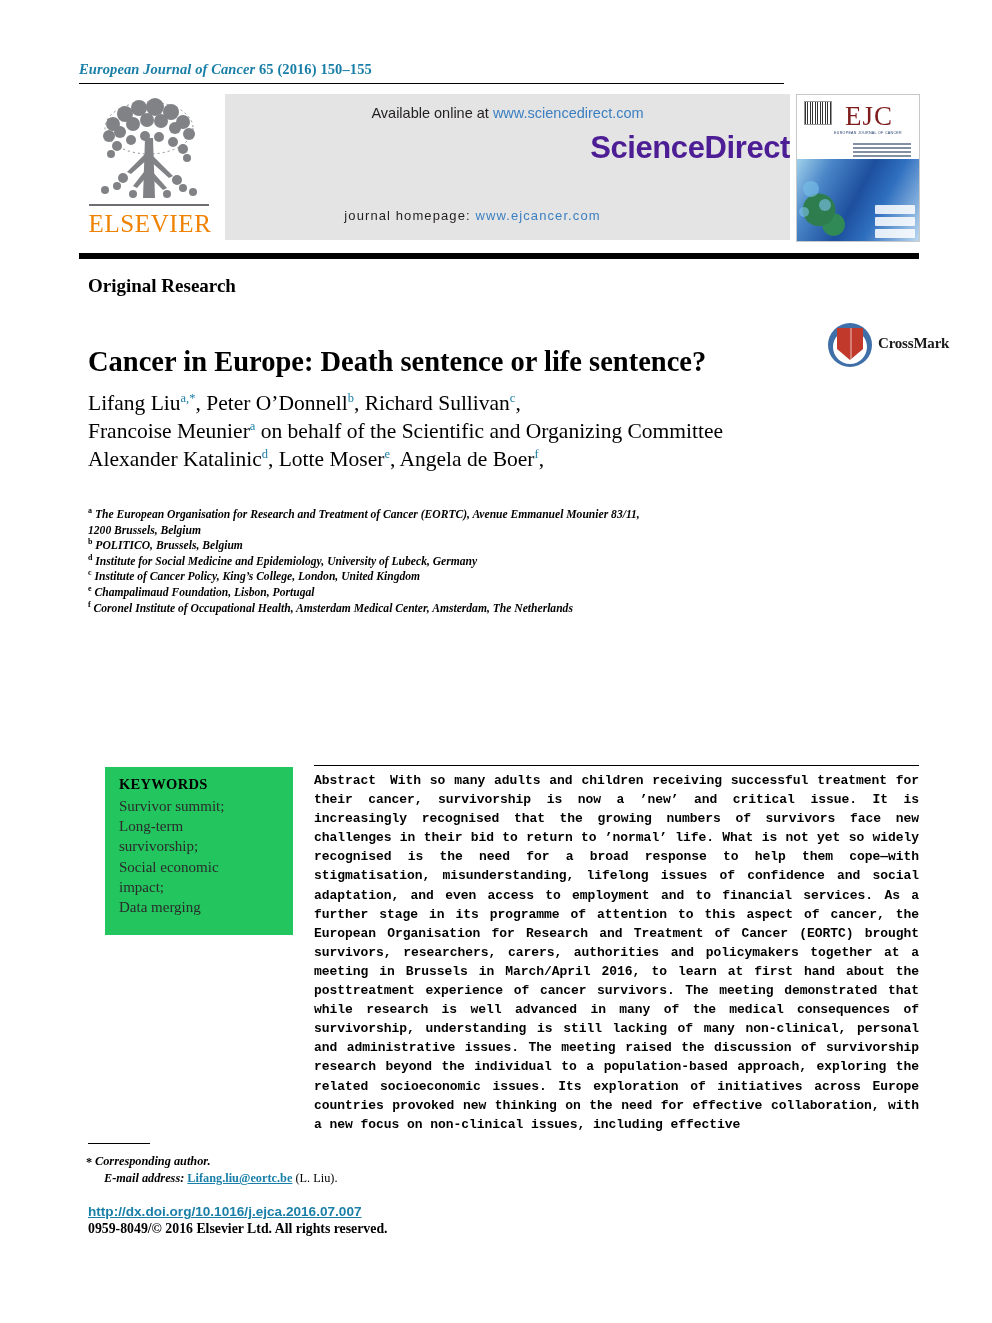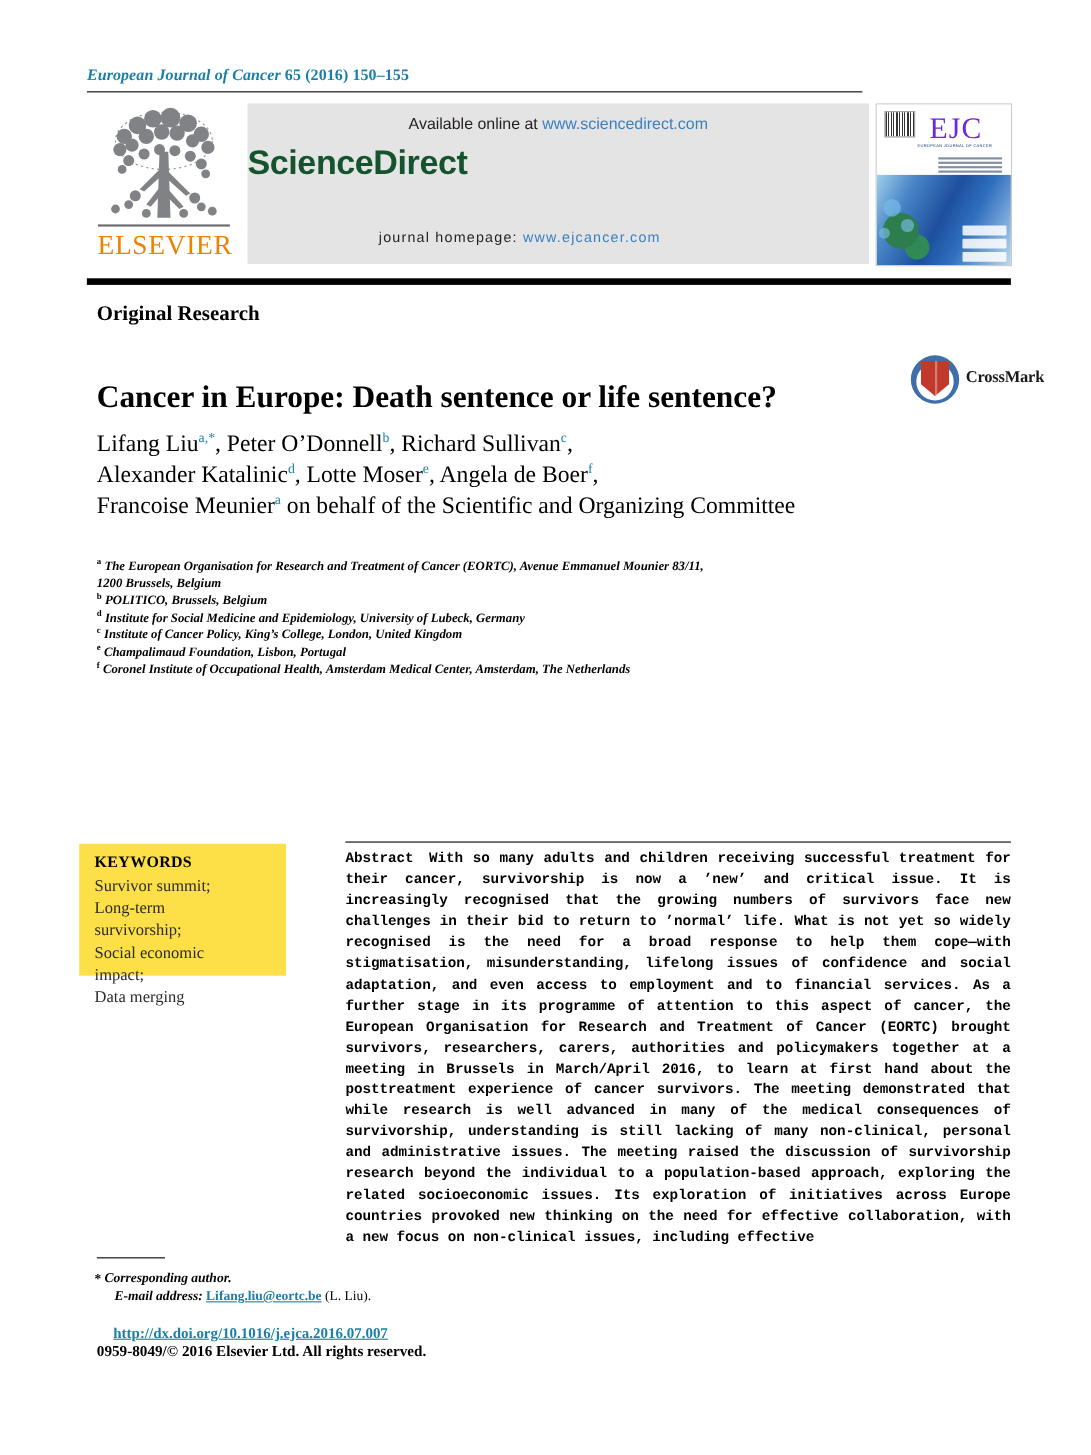--- a/index.html
+++ b/index.html
@@ -112,25 +112,25 @@
   }
   .sd-avail a {
     color: #3a7fc1;
     text-decoration: none;
   }
   .sd-logo {
     position: absolute;
     top: 36px;
     left: 0;
     width: 565px;
-    text-align: left;
+    text-align: right;
     font-family: "Liberation Sans", sans-serif;
     font-size: 31px;
     font-weight: bold;
-    color: #14532d;
+    color: #4c1d95;
     letter-spacing: -0.4px;
   }
   .sd-home {
     position: absolute;
     top: 114px;
     left: 0;
     width: 495px;
     text-align: center;
     font-family: "Liberation Sans", sans-serif;
     font-size: 13px;
@@ -168,21 +168,21 @@
     border: 1px solid #999;
   }
   .ejc-title {
     position: absolute;
     left: 0; top: 6px;
     width: 122px;
     text-align: center;
     font-family: "Liberation Serif", serif;
     font-size: 27px;
     letter-spacing: 1px;
-    color: #6d28d9;
+    color: #7f1d1d;
     padding-left: 22px;
     box-sizing: border-box;
   }
   .ejc-sub {
     position: absolute;
     left: 0; top: 36px;
     width: 122px;
     text-align: center;
     font-family: "Liberation Sans", sans-serif;
     font-size: 3.6px;
@@ -355,25 +355,25 @@
     top: 619px;
     font-family: "Liberation Serif", serif;
     font-size: 14px;
     line-height: 19.5px;
     font-weight: bold;
   }
 
   
   .kw-box {
     position: absolute;
-    left: 72px;
+    left: 105px;
     top: 754px;
     width: 188px;
-    height: 120px;
-    background: #fde047;
+    height: 168px;
+    background: #22c55e;
   }
   .kw-title {
     position: absolute;
     left: 14px;
     top: 9px;
     font-family: "Liberation Serif", serif;
     font-weight: bold;
     font-size: 14.5px;
     letter-spacing: 0.3px;
   }
@@ -450,23 +450,23 @@
     font-style: normal;
     font-weight: bold;
   }
   .corr-author .email-owner {
     font-style: normal;
     font-weight: normal;
   }
 
   .doi {
     position: absolute;
-    left: 103px;
+    left: 88px;
     top: 1191px;
-    font-family: Liberation Serif, serif;
+    font-family: Liberation Sans, sans-serif;
     font-size: 13.6px;
     font-weight: bold;
     color: #1a7fa8;
   }
   .copyright {
     position: absolute;
     left: 88px;
     top: 1208px;
     font-family: "Liberation Serif", serif;
     font-size: 13.8px;
@@ -581,26 +581,26 @@
     <div class="cm-text">CrossMark</div>
   </div>
 
   <div class="authors">
     <div>
       <span>Lifang Liu</span><sup class="star">a,*</sup>,
       <span>Peter O’Donnell</span><sup>b</sup>,
       <span>Richard Sullivan</span><sup>c</sup><span>,</span>
     </div>
     <div>
+      <span>Francoise Meunier</span><sup>a</sup><span> on behalf of the Scientific and Organizing Committee</span>
+    </div>
+    <div>
       <span>Alexander Katalinic</span><sup>d</sup>,
       <span>Lotte Moser</span><sup>e</sup>,
       <span>Angela de Boer</span><sup>f</sup><span>,</span>
-    </div>
-    <div>
-      <span>Francoise Meunier</span><sup>a</sup><span> on behalf of the Scientific and Organizing Committee</span>
     </div>
   </div>
 
   <div class="affiliations">
     <span class="aff"><sup>a</sup> <span>The European Organisation for Research and Treatment of Cancer (EORTC), Avenue Emmanuel Mounier 83/11,</span></span>
     <span class="aff"><span>1200 Brussels, Belgium</span></span>
     <span class="aff"><sup>b</sup> <span>POLITICO, Brussels, Belgium</span></span>
     <span class="aff"><sup>d</sup> <span>Institute for Social Medicine and Epidemiology, University of Lubeck, Germany</span></span>
     <span class="aff"><sup>c</sup> <span>Institute of Cancer Policy, King’s College, London, United Kingdom</span></span>
     <span class="aff"><sup>e</sup> <span>Champalimaud Foundation, Lisbon, Portugal</span></span>

